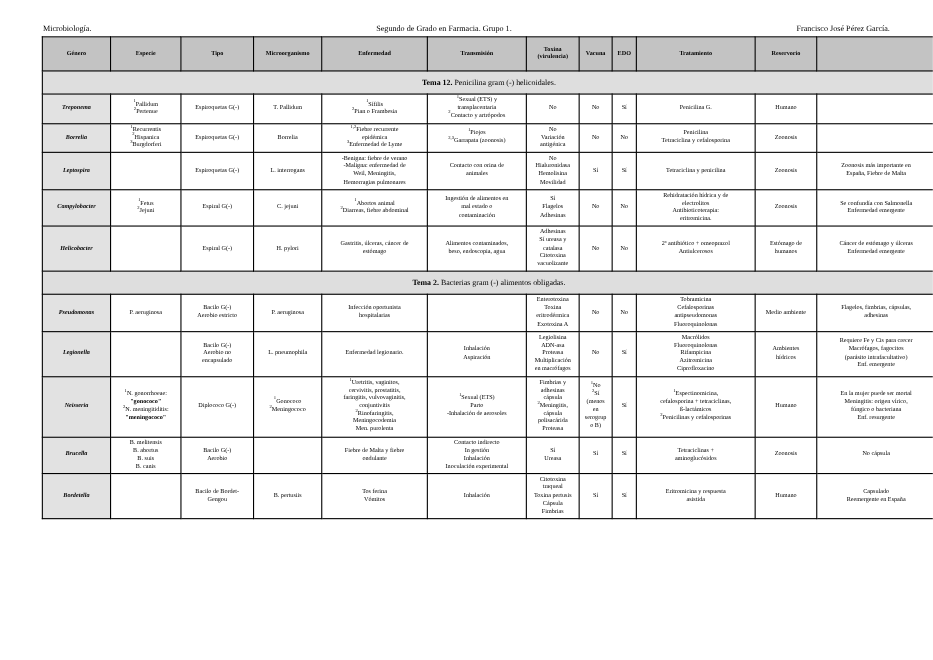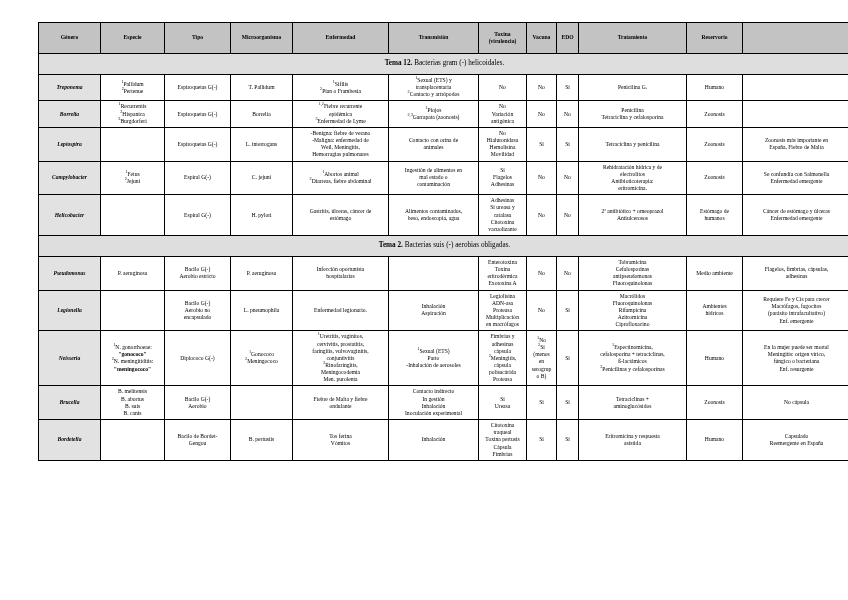--- a/index.html
+++ b/index.html
@@ -93,20 +93,25 @@
   col.c-edo         { width: 22px; }
   col.c-tratamiento { width: 108px; }
   col.c-reservorio  { width: 56px; }
   col.c-notas       { width: 108px; }
 </style>
 </head>
 <body>
 
 <div class="page">
 
+  <div class="doc-header">
+    <span class="hdr-left">Microbiología.</span>
+    <span class="hdr-center">Segundo de Grado en Farmacia. Grupo 1.</span>
+    <span class="hdr-right">Francisco José Pérez García.</span>
+  </div>
 
   <table class="micro">
     <colgroup>
       <col class="c-genero">
         <col class="c-especie">
         <col class="c-tipo">
         <col class="c-micro">
       <col class="c-enfermedad">
         <col class="c-transmision">
         <col class="c-toxina">
@@ -130,21 +135,21 @@
         </th>
         <th>Vacuna</th>
         <th>EDO</th>
         <th>Tratamiento</th>
         <th>Reservorio</th>
         <th></th>
       </tr>
     </thead>
     <tbody id="table-body">
         <tr class="section-row">
-          <td colspan="12"><span class="sec-num">Tema 12. </span><span>Bacterias gram (-) helicoidales.</span></td>
+          <td colspan="12"><span class="sec-num">Tema 12. </span><span>Penicilina gram (-) helicoidales.</span></td>
         </tr>
         <tr>
           <td class="genus cell">Treponema</td>
           <td class="cell">
             <p><sup>1</sup>Pallidum</p>
             <p><sup>2</sup>Pertenue</p>
           </td>
           <td class="cell">
             <p>Espiroquetas G(-)</p>
           </td>
@@ -344,21 +349,21 @@
           <td class="cell">
             <p>Estómago de</p>
             <p>humanos</p>
           </td>
           <td class="cell">
             <p>Cáncer de estómago y úlceras</p>
             <p>Enfermedad emergente</p>
           </td>
         </tr>
         <tr class="section-row">
-          <td colspan="12"><span class="sec-num">Tema 2. </span><span>Bacterias suis (-) aerobias obligadas.</span></td>
+          <td colspan="12"><span class="sec-num">Tema 2. </span><span>Bacterias gram (-) alimentos obligadas.</span></td>
         </tr>
         <tr>
           <td class="genus cell">Pseudomonas</td>
           <td class="cell">
             <p>P. aeruginosa</p>
           </td>
           <td class="cell">
             <p>Bacilo G(-)</p>
             <p>Aerobio estricto</p>
           </td>

